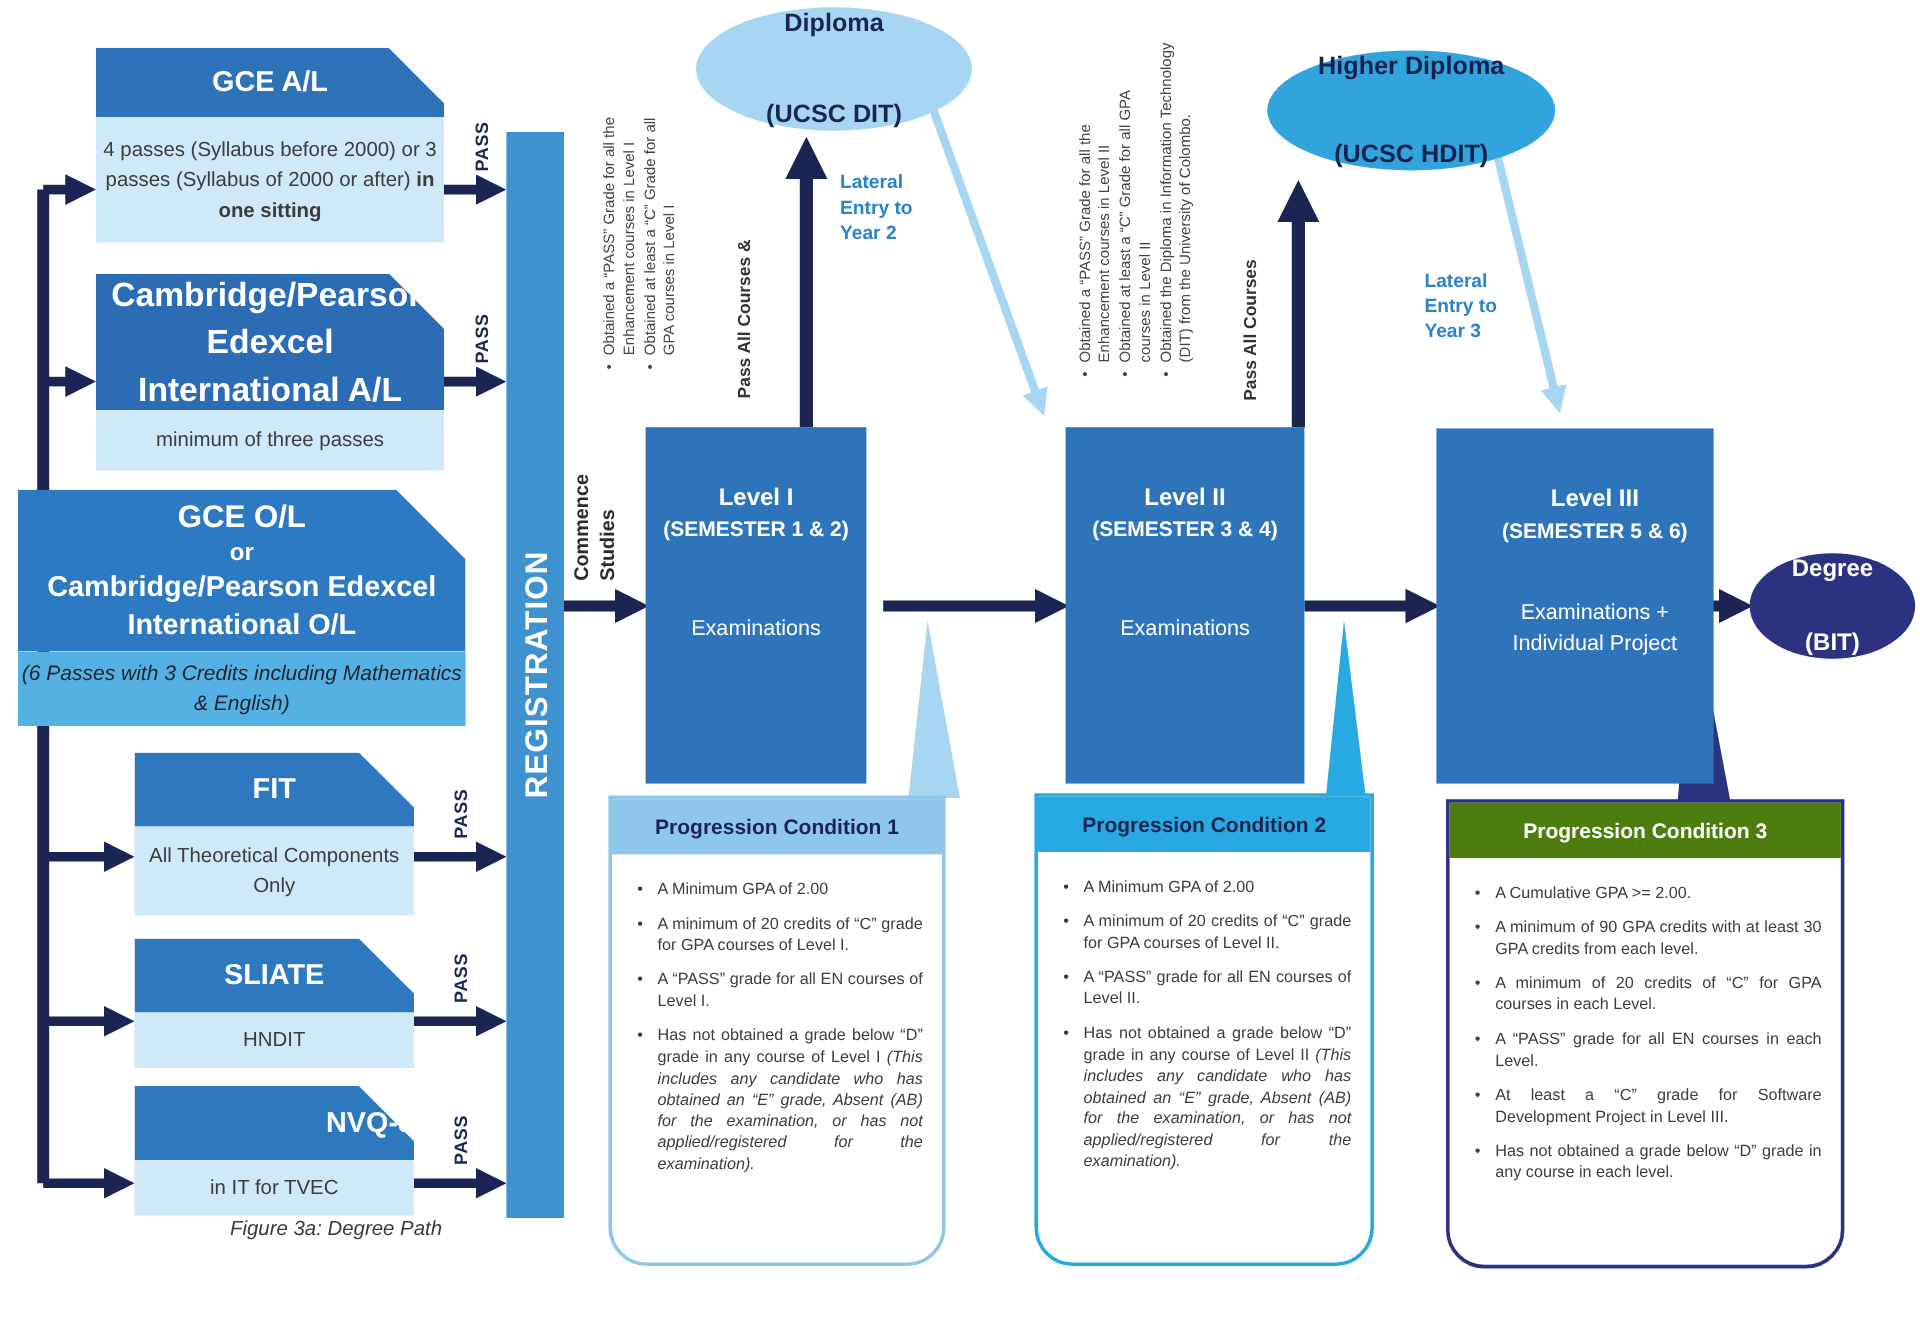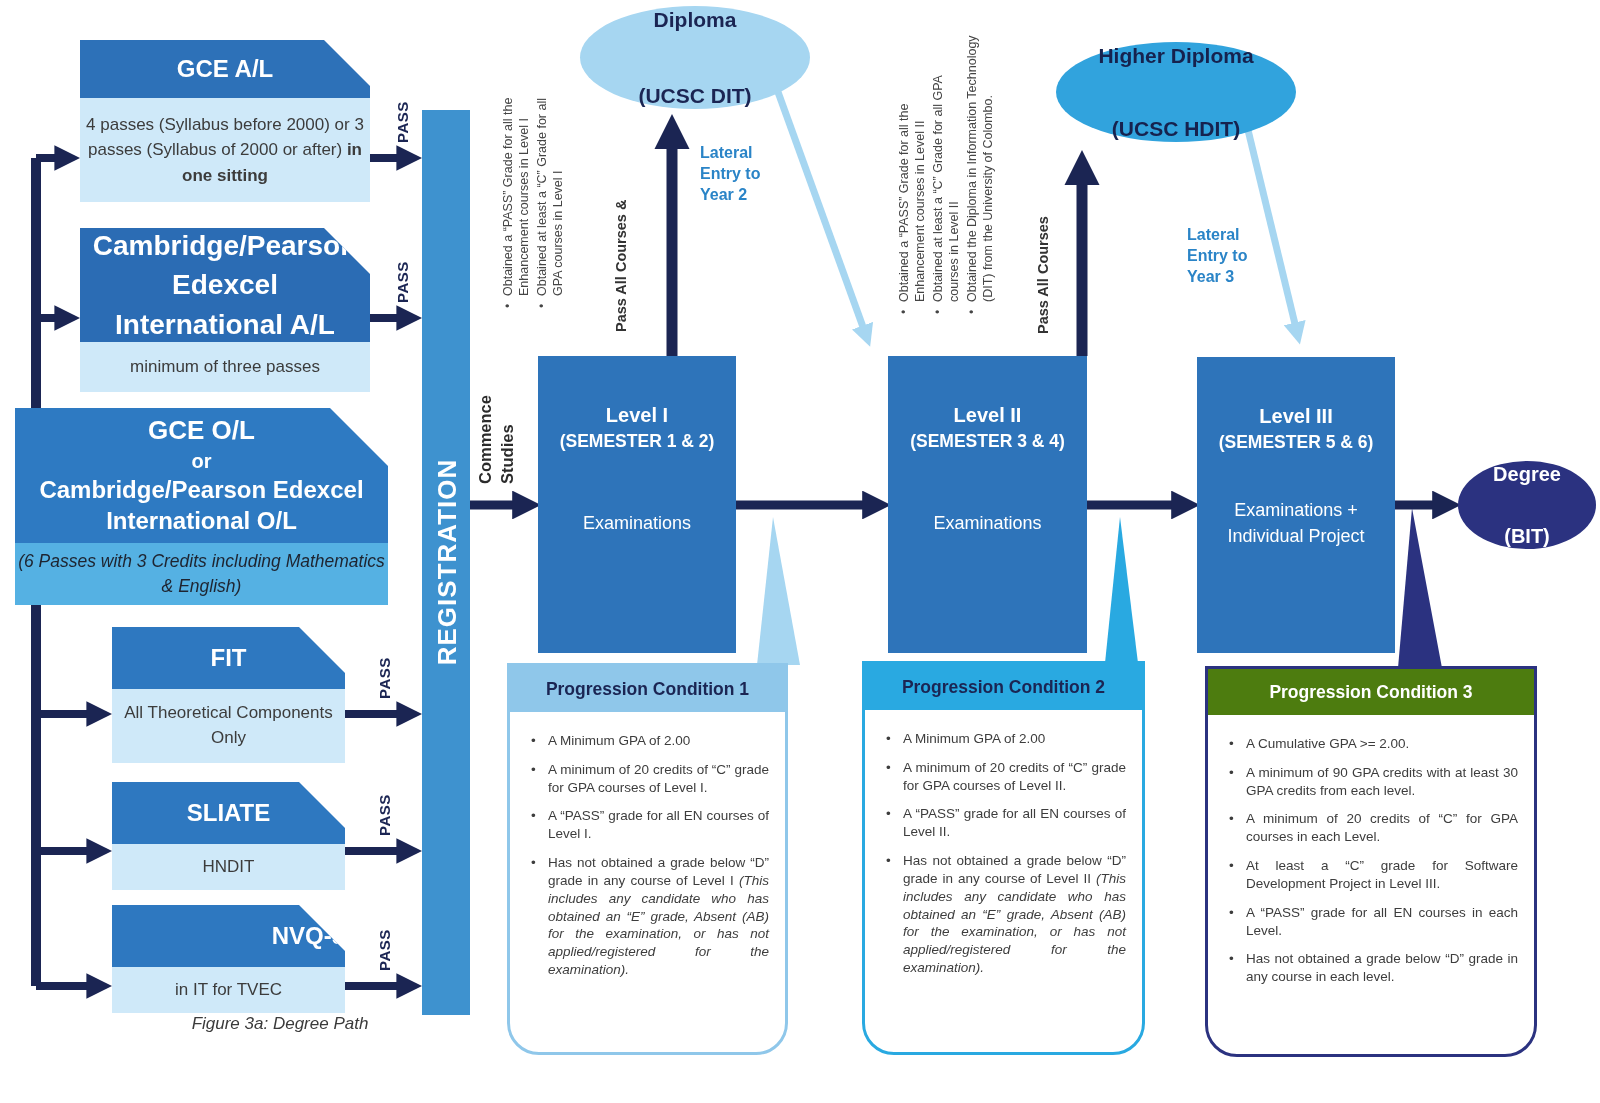--- a/index.html
+++ b/index.html
@@ -174,31 +174,31 @@
     <span>(UCSC HDIT)</span>
   </div>
   <div class="node ellipse" style="left:1458px; top:461px; width:138px; height:88px; background:#2b3280; color:#fff; font-size:20px;">
     <span>Degree</span>
     <span>(BIT)</span>
   </div>
 
   <div class="node lateral" style="left:700px; top:142px; width:84px;">Lateral Entry to Year 2</div>
   <div class="node lateral" style="left:1187px; top:224px; width:84px;">Lateral Entry to Year 3</div>
 
-  <div class="node level-box" style="left:538px; top:356px; width:198px; height:297px;">
+  <div class="node level-box" style="left:538px; top:356px; width:184px; height:297px;">
     <div class="lv-title">Level I</div>
     <div class="lv-sem">(SEMESTER 1 &amp; 2)</div>
     <div class="lv-act">Examinations</div>
   </div>
   <div class="node level-box" style="left:888px; top:356px; width:199px; height:297px;">
     <div class="lv-title">Level II</div>
     <div class="lv-sem">(SEMESTER 3 &amp; 4)</div>
     <div class="lv-act">Examinations</div>
   </div>
-  <div class="node level-box" style="left:1197px; top:357px; width:198px; height:296px;">
+  <div class="node level-box" style="left:1197px; top:357px; width:198px; height:296px;padding-left:33px;">
     <div class="lv-title">Level III</div>
     <div class="lv-sem">(SEMESTER 5 &amp; 6)</div>
     <div class="lv-act" style="margin-top:44px; padding:0 28px;">Examinations + Individual Project</div>
   </div>
 
   <div class="node pc" style="left:507px; top:663px; width:281px; height:392px; border-color:#8fc7ea;">
     <div class="pc-header" style="background:#8fc7ea; color:#1b2553;">Progression Condition 1</div>
     <div class="pc-body">
       <ul>
         <li>A Minimum GPA of 2.00</li>
@@ -221,22 +221,22 @@
     </div>
   </div>
 
   <div class="node pc" style="left:1205px; top:666px; width:332px; height:391px; border-color:#2b3280;">
     <div class="pc-header" style="background:#4d7c0f; color:#fff;">Progression Condition 3</div>
     <div class="pc-body">
       <ul>
         <li>A Cumulative GPA &gt;= 2.00.</li>
         <li>A minimum of 90 GPA credits with at least 30 GPA credits from each level.</li>
         <li>A minimum of 20 credits of “C” for GPA courses in each Level.</li>
+        <li>A “PASS” grade for all EN courses in each Level.</li>
         <li>At least a “C” grade for Software Development Project in Level III.</li>
-        <li>A “PASS” grade for all EN courses in each Level.</li>
         <li>Has not obtained a grade below “D” grade in any course in each level.</li>
       </ul>
     </div>
   </div>
 
   <div class="node caption" style="left:170px; top:1014px; width:220px;">Figure 3a: Degree Path</div>
 
 </div>
 
 </body></html>

